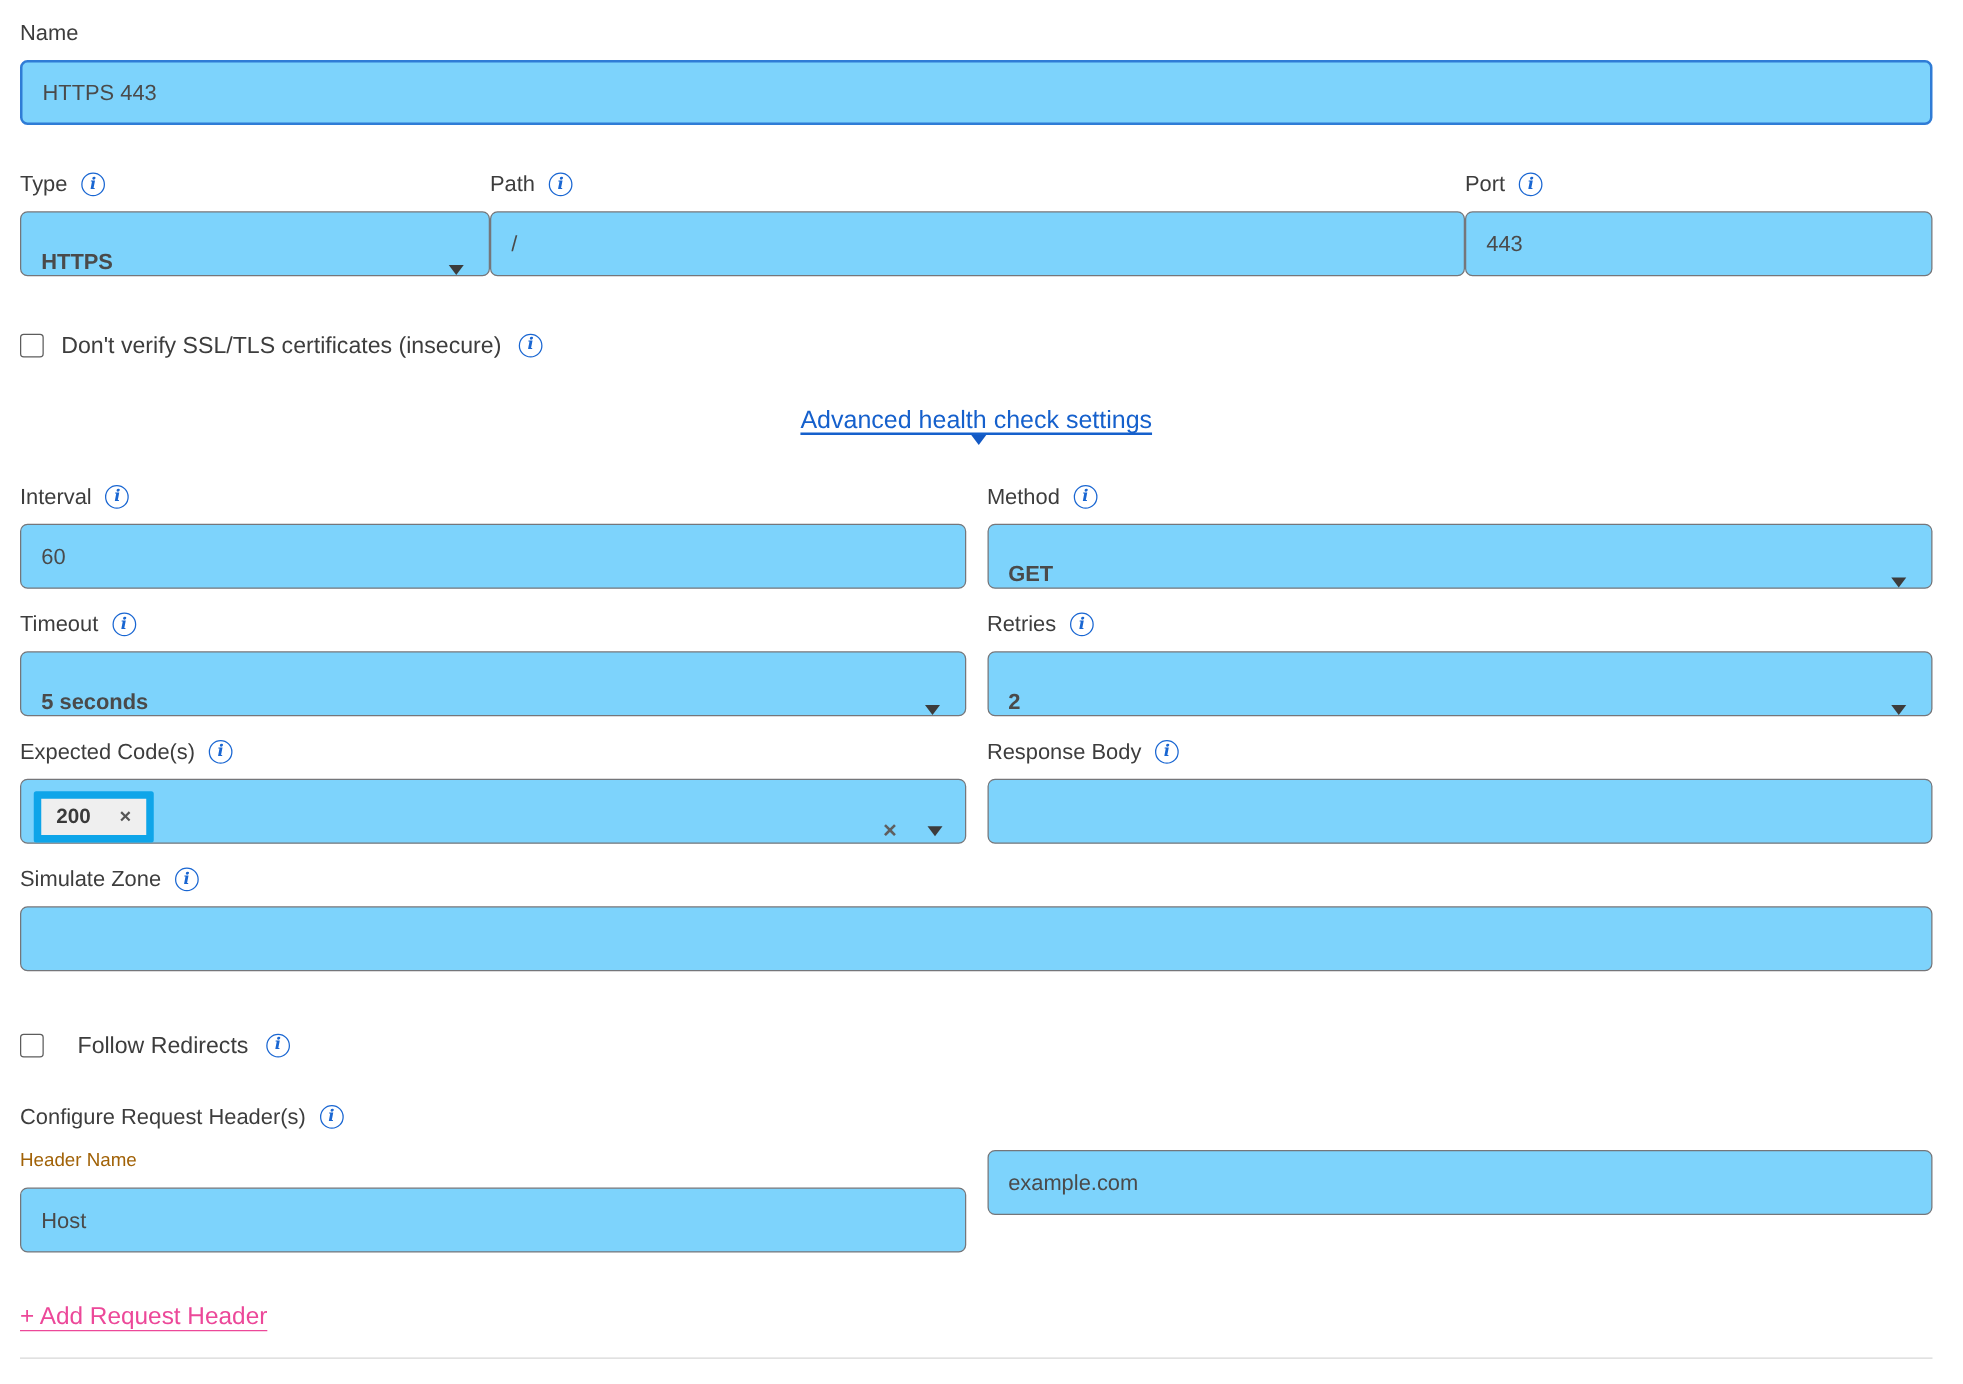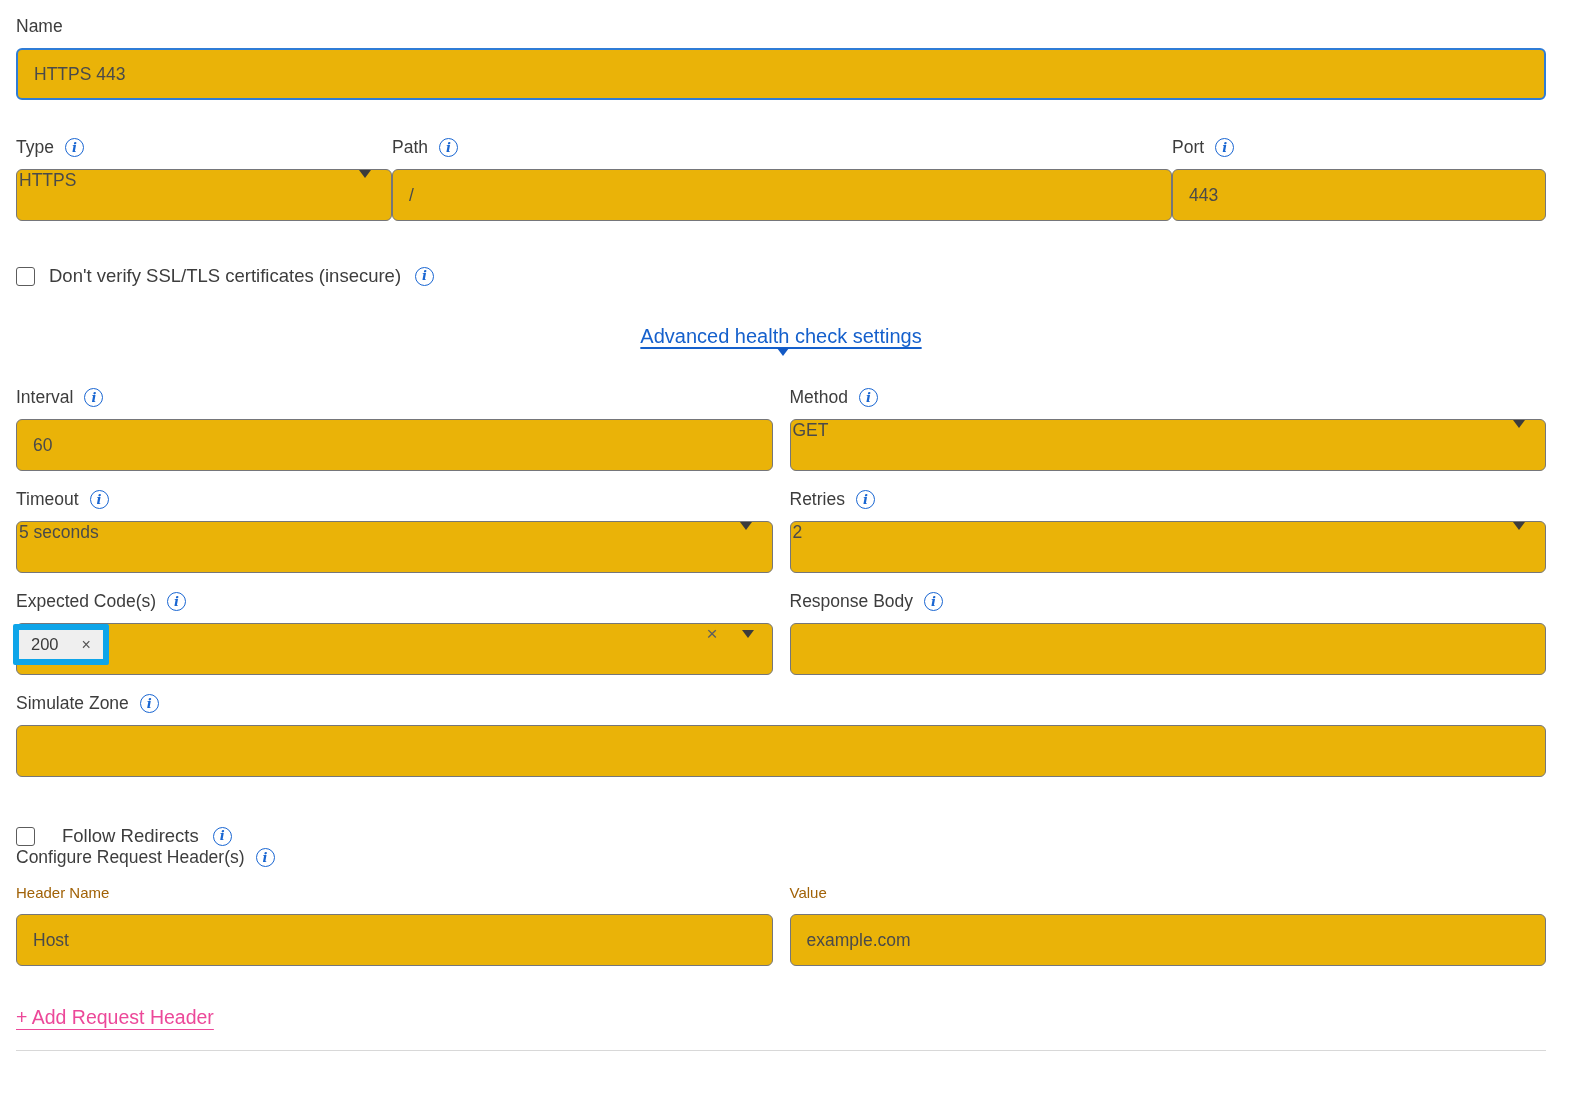--- a/index.html
+++ b/index.html
@@ -18,28 +18,28 @@
     width: 19px; height: 19px; flex: 0 0 auto;
     border: 1.6px solid #1966d2; border-radius: 50%;
     color: #1966d2; display: inline-flex; align-items: center; justify-content: center;
     font-family: "DejaVu Serif", serif; font-style: italic; font-weight: bold;
     font-size: 13px; line-height: 1; padding-bottom: 1px; cursor: pointer;
   }
 
   .text-input, .select-box, .multiselect {
     width: 100%; height: 52px;
     border: 1px solid #75767a; border-radius: 6px;
-    background: #eab308; font-size: 17.5px; color: #4a4a4a;
+    background: #7dd3fc; font-size: 17.5px; color: #4a4a4a;
     font-family: "Liberation Sans", sans-serif;
   }
   .text-input { padding: 0 16px; outline: none; }
   .text-input.focused { border: 2px solid #2f7cd6; }
 
   .select-box, .multiselect {
-    display: flex; align-items: flex-start; padding: 0 20px 0 2px; cursor: pointer;
+    display: flex; align-items: flex-end; padding: 0 20px 0 16px; cursor: pointer; font-weight: bold;
   }
   .select-box .value { flex: 1; }
   .caret {
     width: 0; height: 0; flex: 0 0 auto;
     border-left: 6.5px solid transparent; border-right: 6.5px solid transparent;
     border-top: 8px solid #3c3c3c;
   }
   .caret.blue { border-top-color: #1359c4; margin-left: 4px; }
 
   .row3 { display: grid; grid-template-columns: 376px 1fr 374px; margin-top: 37px; }
@@ -233,34 +233,33 @@
   </div>
 
   <div class="checkbox-row wide-gap" style="margin-top:48px;">
     <input type="checkbox" class="checkbox" style="">
     <span class="cb-label">Follow Redirects</span>
     <span class="info-icon">
         <span>i</span>
       </span>
   </div>
 
-  <div class="label-row" style="">
+  <div class="label-row" style="margin-top:36px;">
     <span class="label">Configure Request Header(s)</span>
     <span class="info-icon">
         <span>i</span>
       </span>
   </div>
 
   <div class="grid2 headers-grid">
     <div>
       <div class="sub-label">Header Name</div>
       <input class="text-input" type="text" value="Host" style="">
     </div>
     <div>
-      <div class="sub-label">Value</div>
       <input class="text-input" type="text" value="example.com" style="">
     </div>
   </div>
 
   <div class="add-link-row">
     <a class="add-link">+ Add Request Header</a>
   </div>
 
   <hr class="divider">
 

